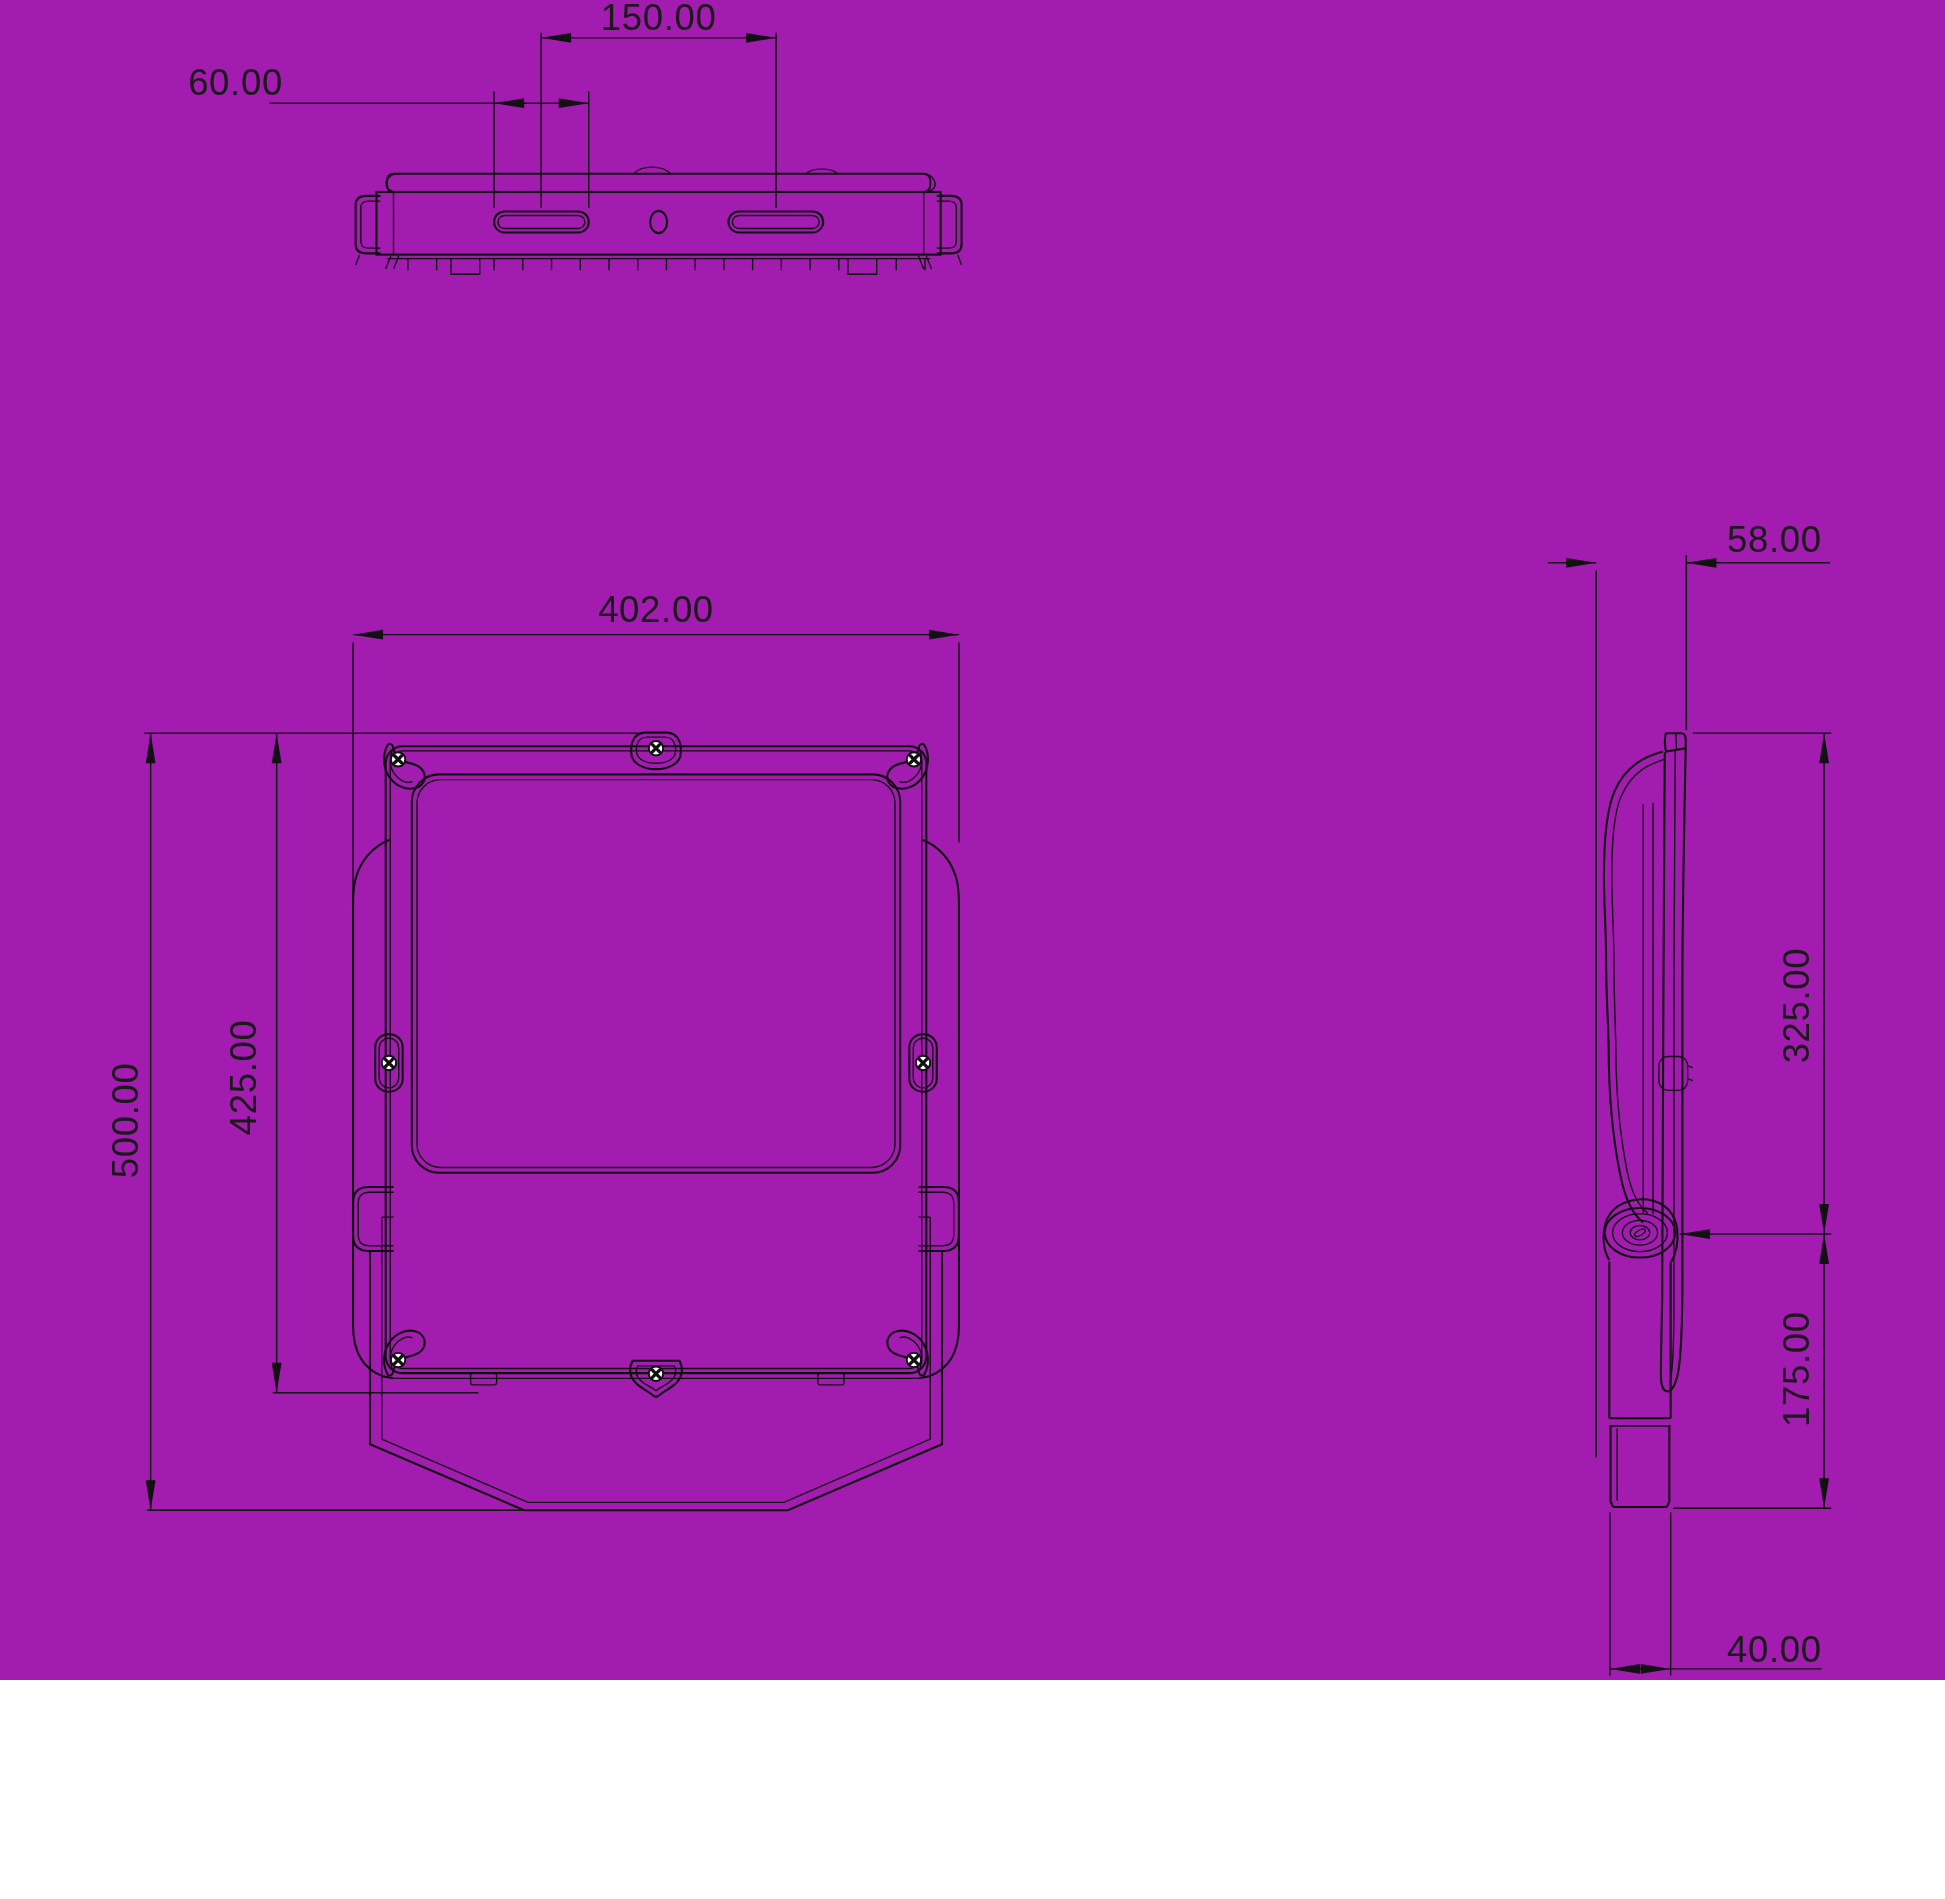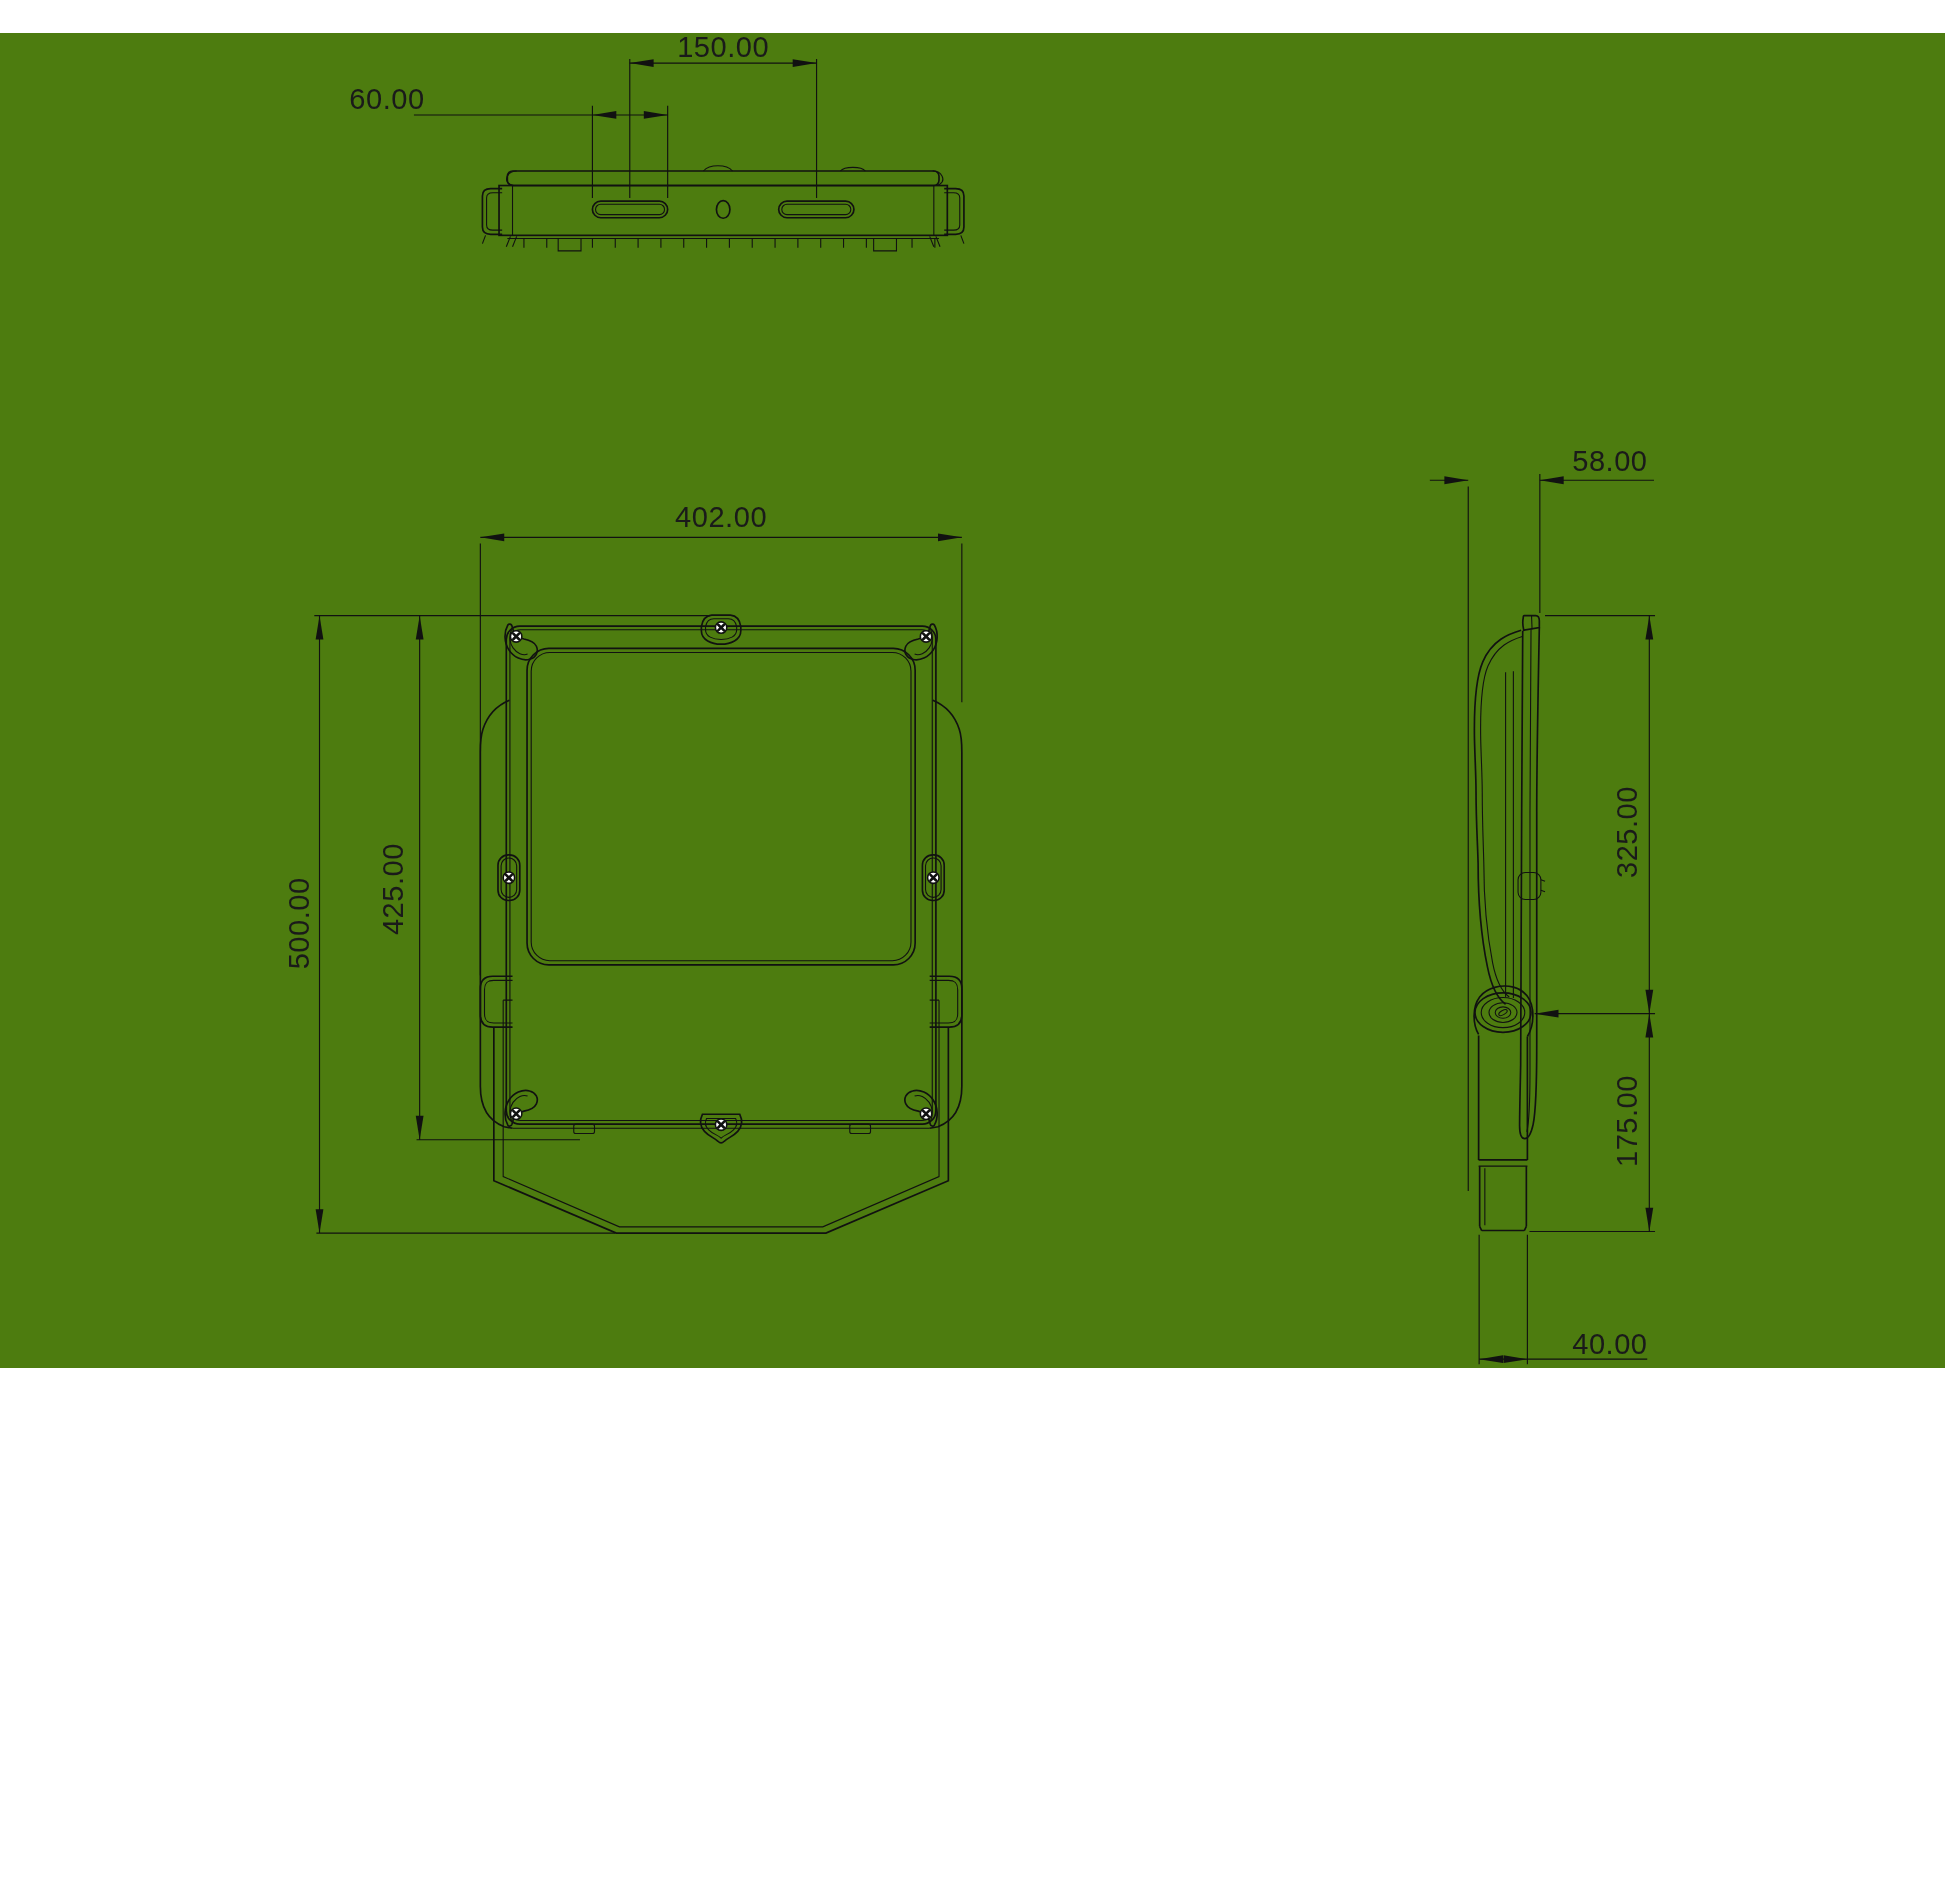--- a/index.html
+++ b/index.html
@@ -1,22 +1,21 @@
 <!DOCTYPE html>
 <html style="font-size:11.8px"><head>
 <meta charset="utf-8">
 <style>
   html,body{margin:0;padding:0;background:#ffffff;}
   .sheet{
     position:relative;
-    width:1946px;height:1335px;
-    background:#4d7c0f;
+    width:1946px;height:1680px;
+    background:#a21caf;
     font-family:"Liberation Sans", sans-serif;
     overflow:hidden;
-    margin-top:33px;
   }
   svg{display:block;width:100%;height:100%;}
   .ln{stroke:#111111;fill:none;}
   .w3{stroke-width:3.2;}
   .w2{stroke-width:2.1;}
   .dim{stroke:#111111;stroke-width:2.2;fill:none;}
   .arr{fill:#111111;stroke:none;}
   .dimtext{
     fill:#1a1a1a;
     font-size:56px;

